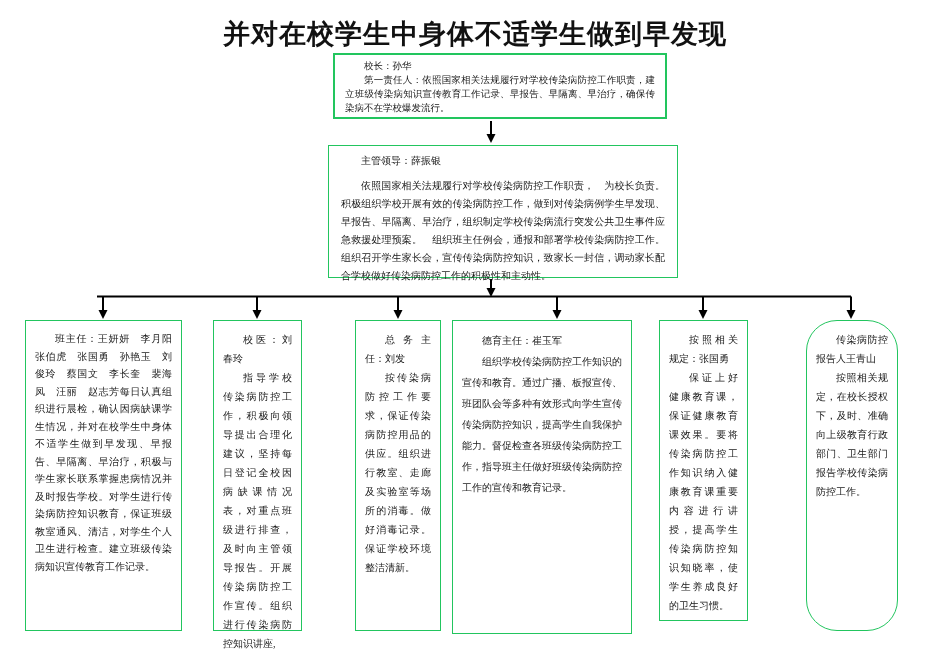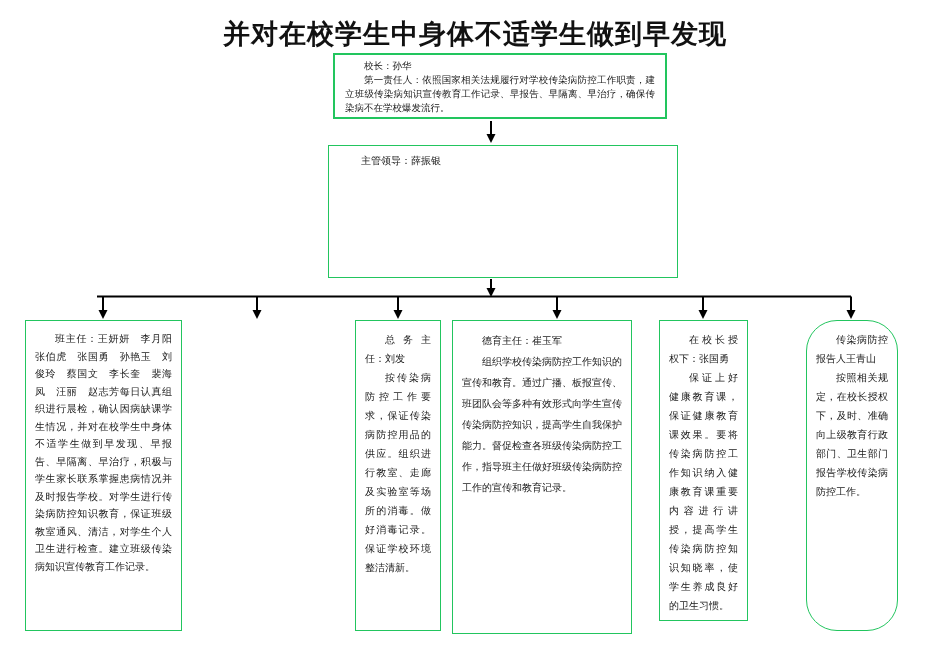--- a/index.html
+++ b/index.html
@@ -112,40 +112,45 @@
     </g>
   </svg>
 
   <div class="box principal-box">
     <p>校长：孙华</p>
     <p>第一责任人：依照国家相关法规履行对学校传染病防控工作职责，建立班级传染病知识宣传教育工作记录、早报告、早隔离、早治疗，确保传染病不在学校爆发流行。</p>
   </div>
 
   <div class="box supervisor-box">
     <p>主管领导：薛振银</p>
+    <p class="body-para">依照国家相关法规履行对学校传染病防控工作职责，　为校长负责。　积极组织学校开展有效的传染病防控工作，做到对传染病例学生早发现、早报告、早隔离、早治疗，组织制定学校传染病流行突发公共卫生事件应急救援处理预案。　组织班主任例会，通报和部署学校传染病防控工作。组织召开学生家长会，宣传传染病防控知识，致家长一封信，调动家长配合学校做好传染病防控工作的积极性和主动性。</p>
   </div>
 
   <div class="box role-box role-box-1">
     <p>班主任：王妍妍　李月阳　张伯虎　张国勇　孙艳玉　刘俊玲　蔡国文　李长奎　裴海凤　汪丽　赵志芳每日认真组织进行晨检，确认因病缺课学生情况，并对在校学生中身体不适学生做到早发现、早报告、早隔离、早治疗，积极与学生家长联系掌握患病情况并及时报告学校。对学生进行传染病防控知识教育，保证班级教室通风、清洁，对学生个人卫生进行检查。建立班级传染病知识宣传教育工作记录。</p>
 
   </div>
 
+  <div class="box role-box role-box-2">
+    <p>校医：刘春玲</p>
+    <p>指导学校传染病防控工作，积极向领导提出合理化建议，坚持每日登记全校因病缺课情况表，对重点班级进行排查，及时向主管领导报告。开展传染病防控工作宣传。组织进行传染病防控知识讲座,</p>
+  </div>
 
   <div class="box role-box role-box-3">
     <p>总务主任：刘发</p>
     <p>按传染病防控工作要求，保证传染病防控用品的供应。组织进行教室、走廊及实验室等场所的消毒。做好消毒记录。保证学校环境整洁清新。</p>
   </div>
 
   <div class="box role-box role-box-4">
     <p>德育主任：崔玉军</p>
     <p>组织学校传染病防控工作知识的宣传和教育。通过广播、板报宣传、班团队会等多种有效形式向学生宣传传染病防控知识，提高学生自我保护能力。督促检查各班级传染病防控工作，指导班主任做好班级传染病防控工作的宣传和教育记录。</p>
   </div>
 
   <div class="box role-box role-box-5">
-    <p>在校长授权下：张国勇</p>
+    <p>按照相关规定：张国勇</p>
     <p>保证上好健康教育课，保证健康教育课效果。要将传染病防控工作知识纳入健康教育课重要内容进行讲授，提高学生传染病防控知识知晓率，使学生养成良好的卫生习惯。</p>
   </div>
 
   <div class="box role-box role-box-6">
     <p>传染病防控报告人王青山</p>
     <p>按照相关规定，在校长授权下，及时、准确向上级教育行政部门、卫生部门报告学校传染病防控工作。</p>
   </div>
 
 </div>
 

